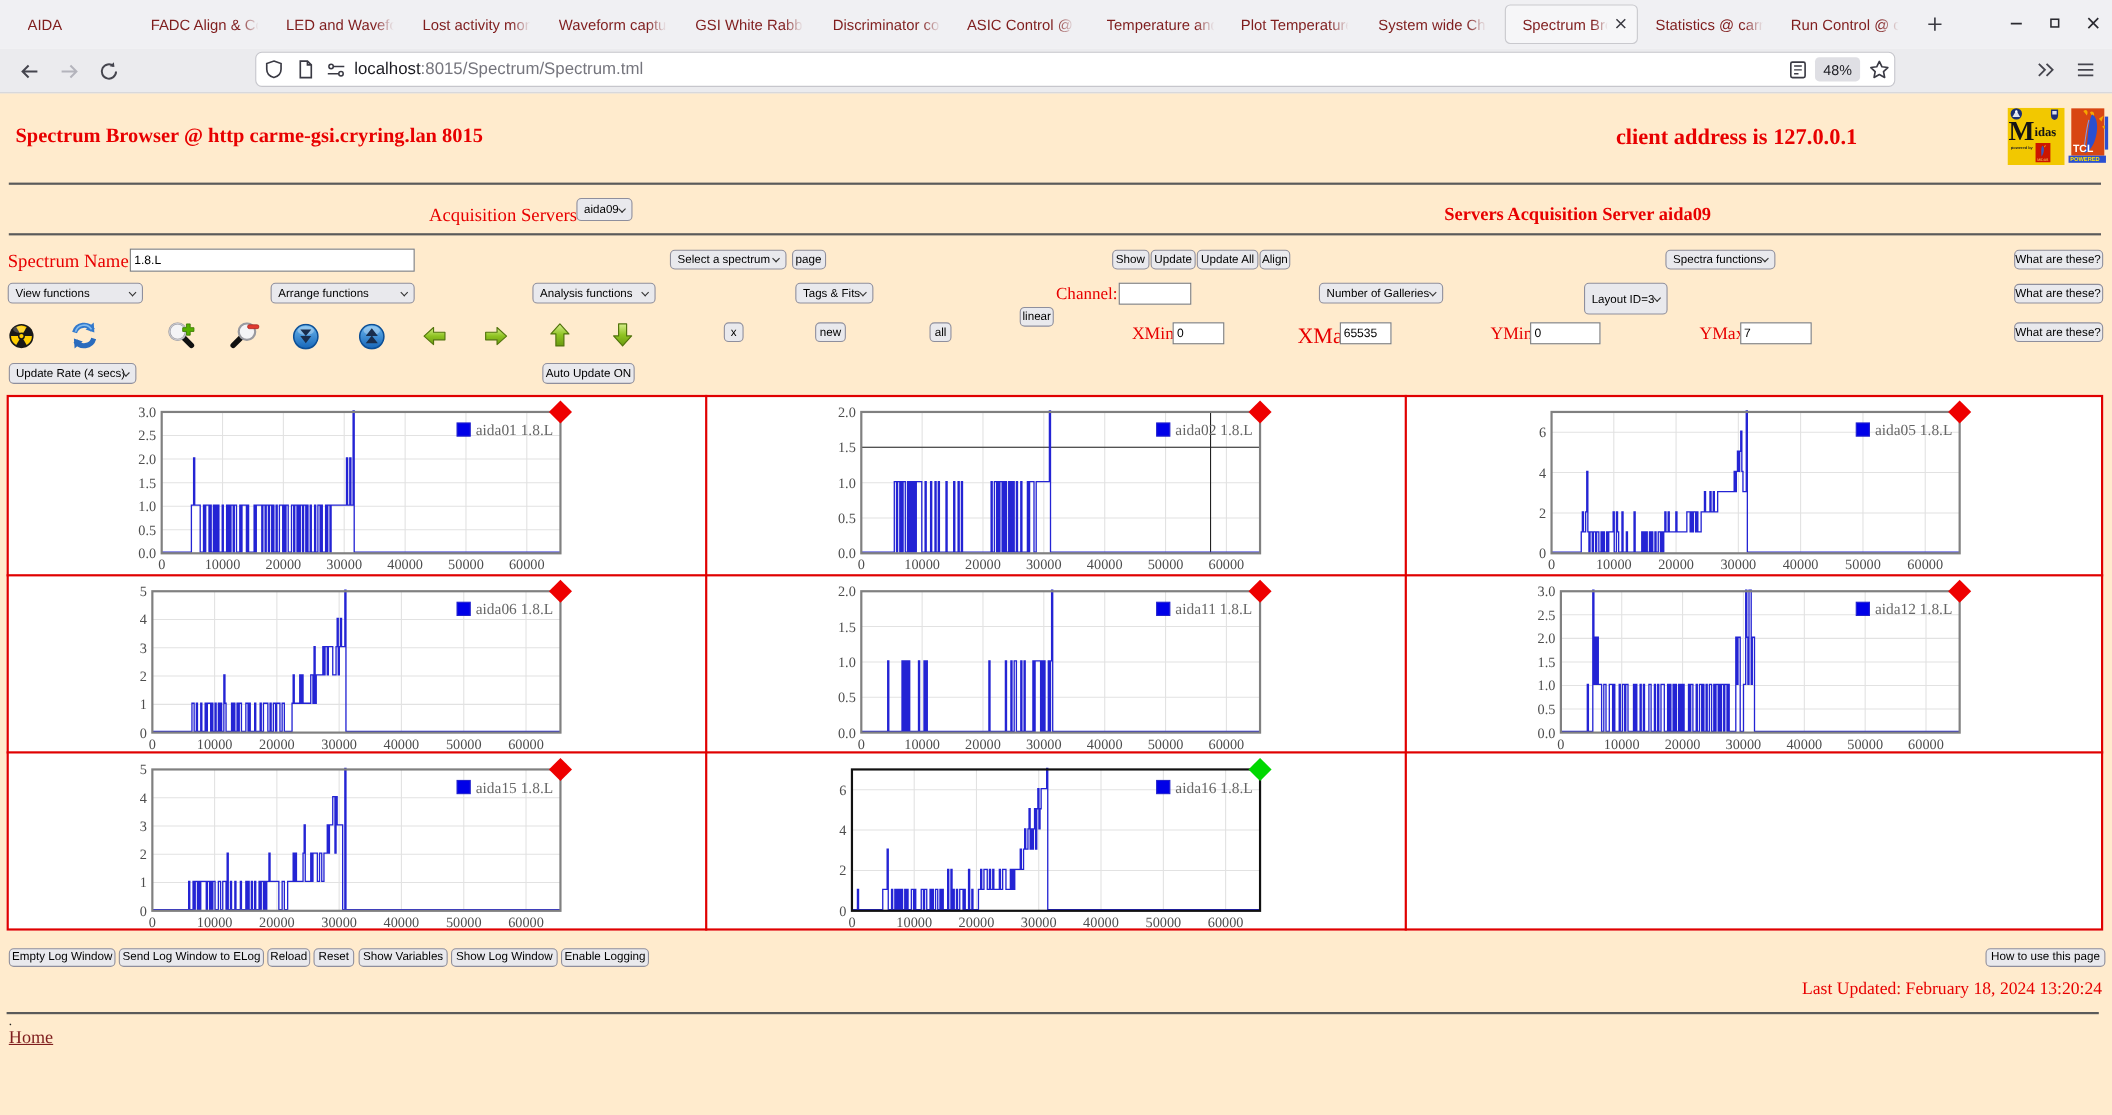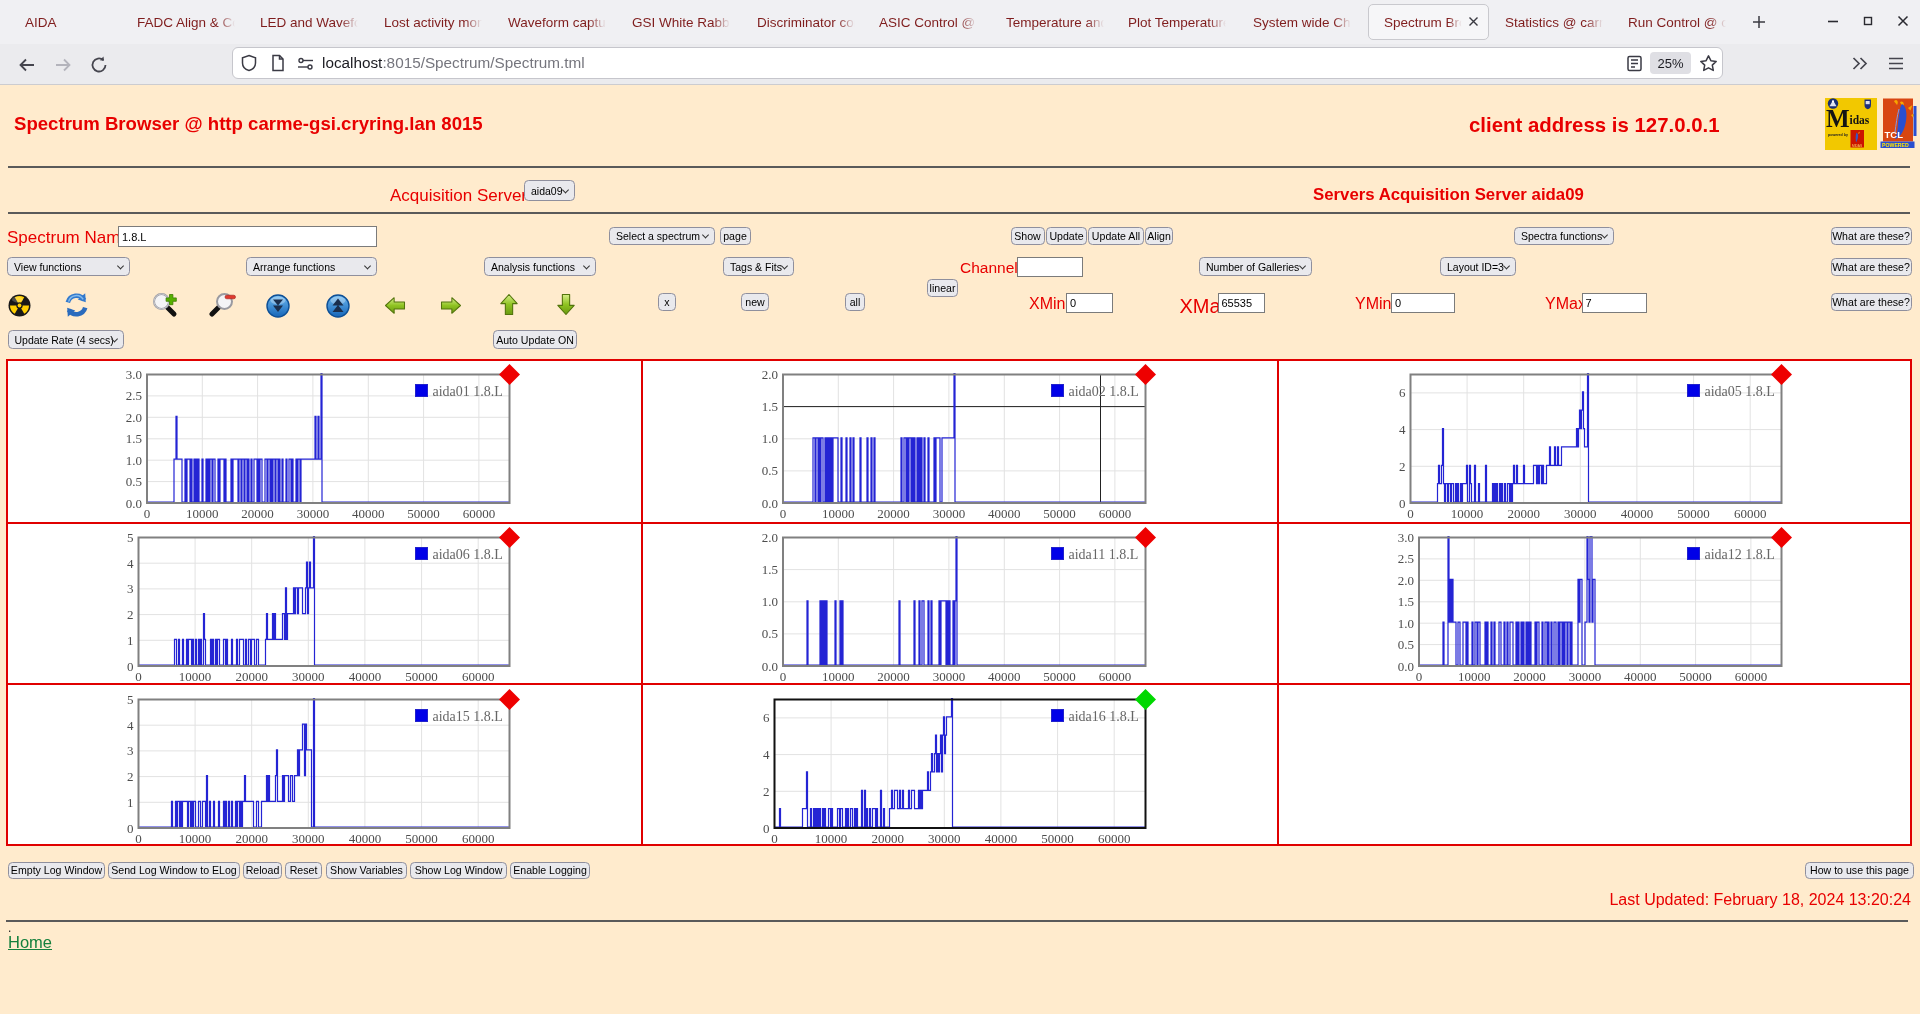--- a/index.html
+++ b/index.html
@@ -1,17 +1,17 @@
 <!DOCTYPE html>
 <html><head><meta charset="utf-8"><style>
 *{margin:0;padding:0;box-sizing:border-box}
 html,body{width:1920px;height:1014px;overflow:hidden}
 body{font-family:"Liberation Sans",sans-serif;background:#fff;position:relative}
 .a{position:absolute}
-.serif{font-family:Liberation Sans, sans-serif}
+.serif{font-family:Liberation Serif, serif}
 .red{color:#e80000}
 .hr{position:absolute;left:8px;width:1902px;height:2px;background:#5a5a5a}
 .btn,.sel{position:absolute;background:#e9e9ed;border:1px solid #8f8f9d;border-radius:4.5px;font-size:10.6px;color:#000;display:flex;align-items:center;justify-content:center;white-space:nowrap}
 .sel{justify-content:flex-start;padding-left:6px;font-size:10.5px}
 .sel i{position:absolute;right:6px;top:50%;width:5px;height:5px;border-right:1.4px solid #333;border-bottom:1.4px solid #333;transform:translateY(-70%) rotate(45deg);font-style:normal}
 .inp{position:absolute;background:#fff;border:1.4px solid #7b7b7b;font-size:11px;color:#000;padding-left:3px;display:flex;align-items:center}
 .tabt{position:absolute;top:14.5px;font-size:13.5px;color:#7f1d1d;white-space:nowrap;overflow:hidden;width:101px;-webkit-mask-image:linear-gradient(90deg,#000 80%,rgba(0,0,0,0) 97%)}
 </style></head>
 <body>
 
@@ -70,21 +70,21 @@
     <circle cx="5" cy="4.5" r="2" fill="none" stroke="#3a3a44" stroke-width="1.4"></circle>
     <path d="M7 4.5 H17" stroke="#3a3a44" stroke-width="1.4"></path>
     <circle cx="14" cy="11" r="2" fill="none" stroke="#3a3a44" stroke-width="1.4"></circle>
     <path d="M2 11 H12" stroke="#3a3a44" stroke-width="1.4"></path>
   </svg>
 <span class="a" style="left:322px;top:54px;font-size:15.3px;color:#1b1b21">localhost<span style="color:#75757d">:8015/Spectrum/Spectrum.tml</span></span>
 <svg class="a" style="left:1626px;top:55px" width="17" height="17" viewBox="0 0 17 17">
     <rect x="2" y="1.5" width="13" height="14" rx="1.5" fill="none" stroke="#3a3a44" stroke-width="1.5"></rect>
     <path d="M5 5 H12 M5 8.5 H12 M5 12 H9" stroke="#3a3a44" stroke-width="1.3"></path>
   </svg>
-<div class="a" style="left:1650px;top:52px;width:41px;height:22px;background:#dfdfe4;border-radius:4px;font-size:13px;color:#1b1b21;display:flex;align-items:center;justify-content:center">25%</div>
+<div class="a" style="left:1650px;top:52px;width:41px;height:22px;background:#dfdfe4;border-radius:4px;font-size:13px;color:#1b1b21;display:flex;align-items:center;justify-content:center">48%</div>
 <svg class="a" style="left:1699px;top:54px" width="19" height="19" viewBox="0 0 19 19">
     <path d="M9.5 1.8 L11.9 6.7 L17.2 7.4 L13.3 11.1 L14.3 16.4 L9.5 13.8 L4.7 16.4 L5.7 11.1 L1.8 7.4 L7.1 6.7 Z" fill="none" stroke="#3a3a44" stroke-width="1.5" stroke-linejoin="round"></path>
   </svg>
 <svg class="a" style="left:1851px;top:56px" width="18" height="15" viewBox="0 0 18 15">
     <path d="M2.5 2 L8 7.5 L2.5 13 M9.5 2 L15 7.5 L9.5 13" stroke="#45454e" stroke-width="1.7" fill="none"></path>
   </svg>
 <svg class="a" style="left:1888px;top:57px" width="16" height="13" viewBox="0 0 16 13">
     <path d="M1 1.5 H15 M1 6.5 H15 M1 11.5 H15" stroke="#45454e" stroke-width="1.7"></path>
   </svg>
 
@@ -139,21 +139,21 @@
 <div class="sel" style="left:1514px;top:226.5px;width:100px;height:18px">Spectra functions<i></i></div>
 <div class="btn" style="left:1830.5px;top:226.5px;width:81px;height:18px">What are these?</div>
 
 <div class="sel" style="left:7px;top:257px;width:123px;height:19px">View functions<i></i></div>
 <div class="sel" style="left:246px;top:257px;width:131px;height:19px">Arrange functions<i></i></div>
 <div class="sel" style="left:484px;top:257px;width:112px;height:19px">Analysis functions<i></i></div>
 <div class="sel" style="left:723px;top:257px;width:71px;height:19px">Tags &amp; Fits<i></i></div>
 <div class="a serif red" style="left:960px;top:259px;font-size:15.5px">Channel:</div>
 <div class="inp" style="left:1017px;top:257px;width:66px;height:20px"></div>
 <div class="sel" style="left:1199px;top:257px;width:113px;height:19px">Number of Galleries<i></i></div>
-<div class="sel" style="left:1440px;top:257px;width:76px;height:19px">Layout ID=3<i></i></div>
+<div class="sel" style="left:1440px;top:257px;width:76px;height:29px">Layout ID=3<i></i></div>
 <div class="btn" style="left:1830.5px;top:257.5px;width:81px;height:18px">What are these?</div>
 
 <svg class="a" style="left:8px;top:294px" width="23" height="23" viewBox="0 0 23 23">
 <circle cx="11.5" cy="11.5" r="11" fill="#181818"></circle>
 <g fill="#ffce00">
 <path d="M11.5 11.5 L6.75 3.27 A9.5 9.5 0 0 1 16.25 3.27 Z"></path>
 <path d="M11.5 11.5 L21 11.5 A9.5 9.5 0 0 1 16.25 19.73 Z"></path>
 <path d="M11.5 11.5 L6.75 19.73 A9.5 9.5 0 0 1 2 11.5 Z"></path>
 </g>
 <circle cx="11.5" cy="11.5" r="3.2" fill="#181818"></circle>
@@ -421,13 +421,13 @@
 <div class="btn" style="left:108px;top:861.5px;width:132px;height:17.5px">Send Log Window to ELog</div>
 <div class="btn" style="left:243px;top:861.5px;width:39px;height:17.5px">Reload</div>
 <div class="btn" style="left:285px;top:861.5px;width:37px;height:17.5px">Reset</div>
 <div class="btn" style="left:326px;top:861.5px;width:81px;height:17.5px">Show Variables</div>
 <div class="btn" style="left:410px;top:861.5px;width:97px;height:17.5px">Show Log Window</div>
 <div class="btn" style="left:510px;top:861.5px;width:80px;height:17.5px">Enable Logging</div>
 <div class="btn" style="left:1805px;top:861.5px;width:109px;height:17.5px">How to use this page</div>
 <div class="a serif red" style="right:9px;top:890.5px;font-size:16px">Last Updated: February 18, 2024 13:20:24</div>
 <div class="hr" style="top:919.5px;left:6px"></div>
 <div class="a serif" style="left:8px;top:921px;font-size:12px;color:#222">.</div>
-<div class="a serif" style="left:8px;top:933px;font-size:16.5px"><span style="color:#15803d;text-decoration:underline">Home</span></div>
+<div class="a serif" style="left:8px;top:933px;font-size:16.5px"><span style="color:#7f1d1d;text-decoration:underline">Home</span></div>
 
 </body></html>

